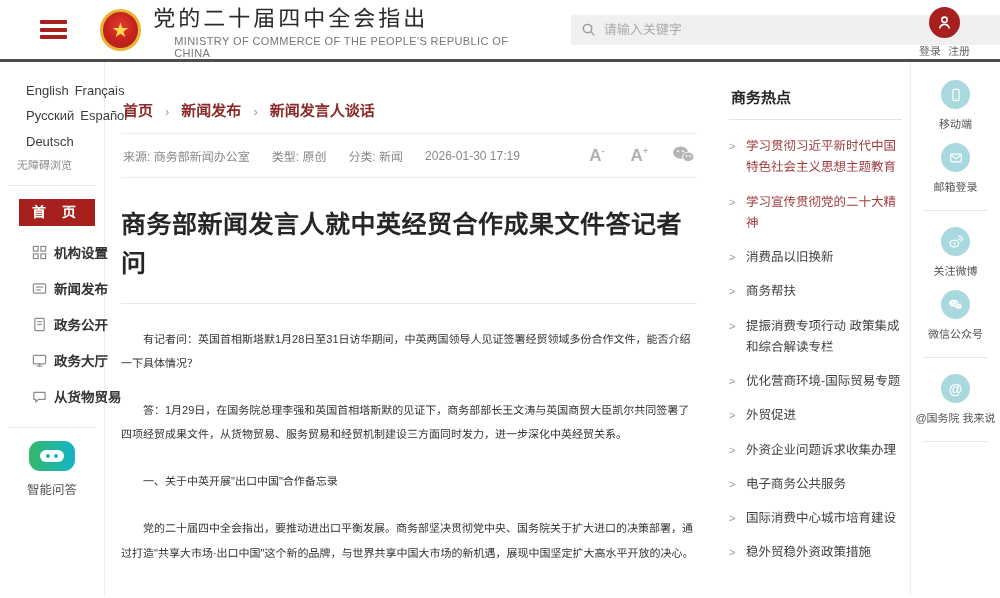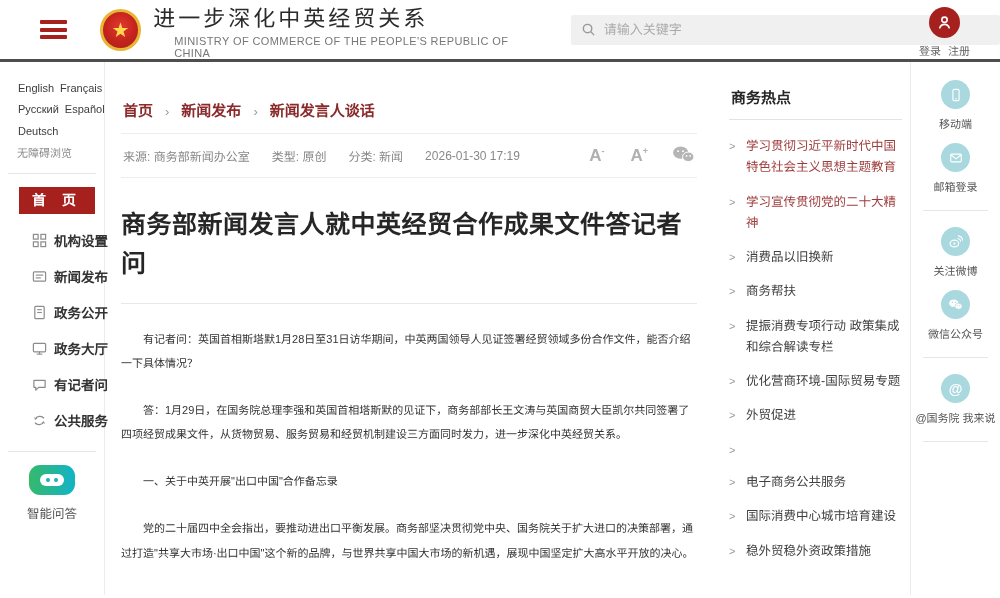--- a/index.html
+++ b/index.html
@@ -26,21 +26,21 @@
   .userlinks span { cursor:pointer; margin:0 2px; }
 
   
   .content { display:flex; height:533px; }
   .leftbar { width:105px; flex:none; border-right:1px solid #ececec; padding-top:16px; }
   .main { width:610px; flex:none; padding:16px 18px 0 16px; }
   .hotcol { width:195px; flex:none; padding:0 8px 0 14px; }
   .railcol { width:90px; flex:none; border-left:1px solid #ececec; padding-top:18px; }
 
   
-  .langs { padding-left:18px; font-size:11px; color:#3c3c3c; line-height:1.95; }
+  .langs { padding-left:26px; font-size:13px; color:#3c3c3c; line-height:1.95; }
   .langs .row span { margin-right:6px; cursor:pointer; }
   .a11y { padding-left:17px; font-size:11px; color:#8a8a8a; margin-top:2px; cursor:pointer; }
   .lb-div { border-top:1px solid #e6e6e6; margin:13px 8px; }
   .homebtn { margin-left:19px; width:76px; height:27px; background:#a6201e; color:#fff;
     font-size:14px; font-weight:bold; text-align:center; line-height:27px; letter-spacing:6px; cursor:pointer; }
   .navlist { margin-top:8px; }
   .navitem { display:flex; align-items:center; padding:8px 0 8px 32px; cursor:pointer; }
   .navitem svg { flex:none; margin-right:7px; }
   .navitem .lbl { font-size:13.5px; font-weight:bold; color:#333; white-space:nowrap; }
   .qa { text-align:center; margin-top:10px; }
@@ -84,21 +84,21 @@
 <body>
 
 <div class="header">
   <div class="hamburger">
       <span></span>
       <span></span>
       <span></span>
     </div>
   <div class="emblem">★</div>
   <div class="sitetitle">
-    <div class="cn">进一步深化中英经贸关系</div>
+    <div class="cn">党的二十届四中全会指出</div>
     <div class="en">MINISTRY OF COMMERCE OF THE PEOPLE'S REPUBLIC OF CHINA</div>
   </div>
   <div class="searchbox">
     <svg width="15" height="15" viewBox="0 0 16 16">
       <circle cx="7" cy="7" r="4.5" fill="none" stroke="#999" stroke-width="1.5"></circle>
       <line x1="10.5" y1="10.5" x2="14" y2="14" stroke="#999" stroke-width="1.5"></line>
     </svg>
     <input type="text" placeholder="请输入关键字" style="">
   </div>
   <div class="userblock">
@@ -163,30 +163,21 @@
           <rect x="1.5" y="2.5" width="13" height="9" rx="1" fill="none" stroke="#8c8c8c" stroke-width="1.3"></rect>
           <line x1="8" y1="11.5" x2="8" y2="14" stroke="#8c8c8c" stroke-width="1.2"></line>
           <line x1="5" y1="14" x2="11" y2="14" stroke="#8c8c8c" stroke-width="1.2"></line>
         </svg>
         <span class="lbl">政务大厅</span>
       </div>
       <div class="navitem">
         <svg width="15" height="15" viewBox="0 0 16 16">
           <path d="M2 3.5 h12 v7.5 h-7 l-3 3 v-3 h-2 z" fill="none" stroke="#8c8c8c" stroke-width="1.3" stroke-linejoin="round"></path>
         </svg>
-        <span class="lbl">有记者问</span>
-      </div>
-      <div class="navitem">
-        <svg width="15" height="15" viewBox="0 0 16 16">
-          <path d="M12.8 5.6 A5.4 5 0 0 0 3.4 6.8" fill="none" stroke="#8c8c8c" stroke-width="1.3"></path>
-          <path d="M3.2 10.4 A5.4 5 0 0 0 12.6 9.2" fill="none" stroke="#8c8c8c" stroke-width="1.3"></path>
-          <path d="M2 4.5 L3.4 7 L5.8 6" fill="#8c8c8c"></path>
-          <path d="M14 11.5 L12.6 9 L10.2 10" fill="#8c8c8c"></path>
-        </svg>
-        <span class="lbl">公共服务</span>
+        <span class="lbl">从货物贸易</span>
       </div>
     </div>
     <div class="lb-div"></div>
     <div class="qa">
       <div class="qa-icon">
           <div class="pill">
             <i></i>
             <i></i>
           </div>
         </div>
@@ -253,20 +244,21 @@
       <div class="hotitem">
           <span class="arr">&gt;</span>
           <span>优化营商环境-国际贸易专题</span>
         </div>
       <div class="hotitem">
           <span class="arr">&gt;</span>
           <span>外贸促进</span>
         </div>
       <div class="hotitem">
           <span class="arr">&gt;</span>
+          <span>外资企业问题诉求收集办理</span>
         </div>
       <div class="hotitem">
           <span class="arr">&gt;</span>
           <span>电子商务公共服务</span>
         </div>
       <div class="hotitem">
           <span class="arr">&gt;</span>
           <span>国际消费中心城市培育建设</span>
         </div>
       <div class="hotitem">

